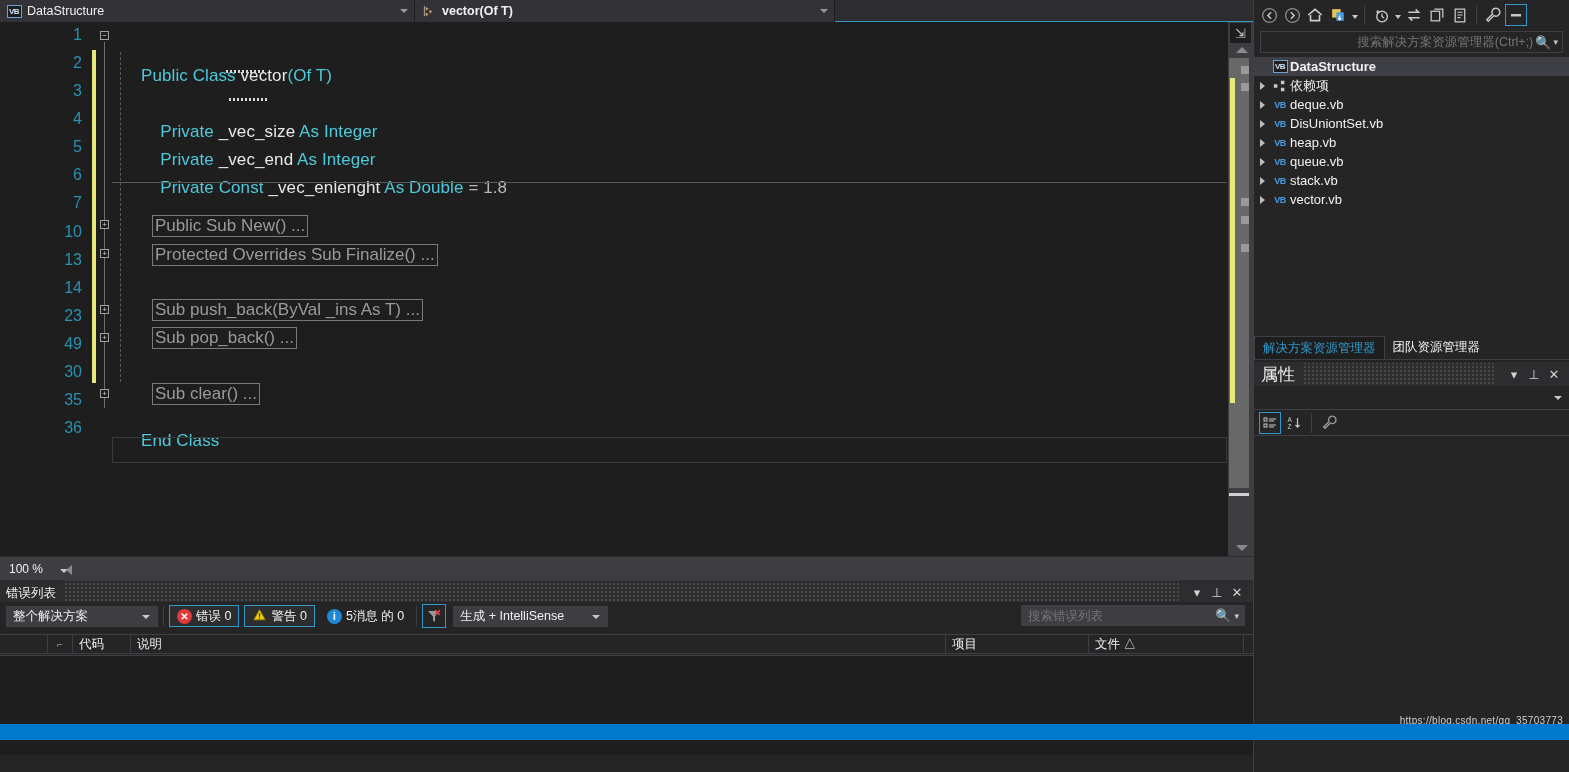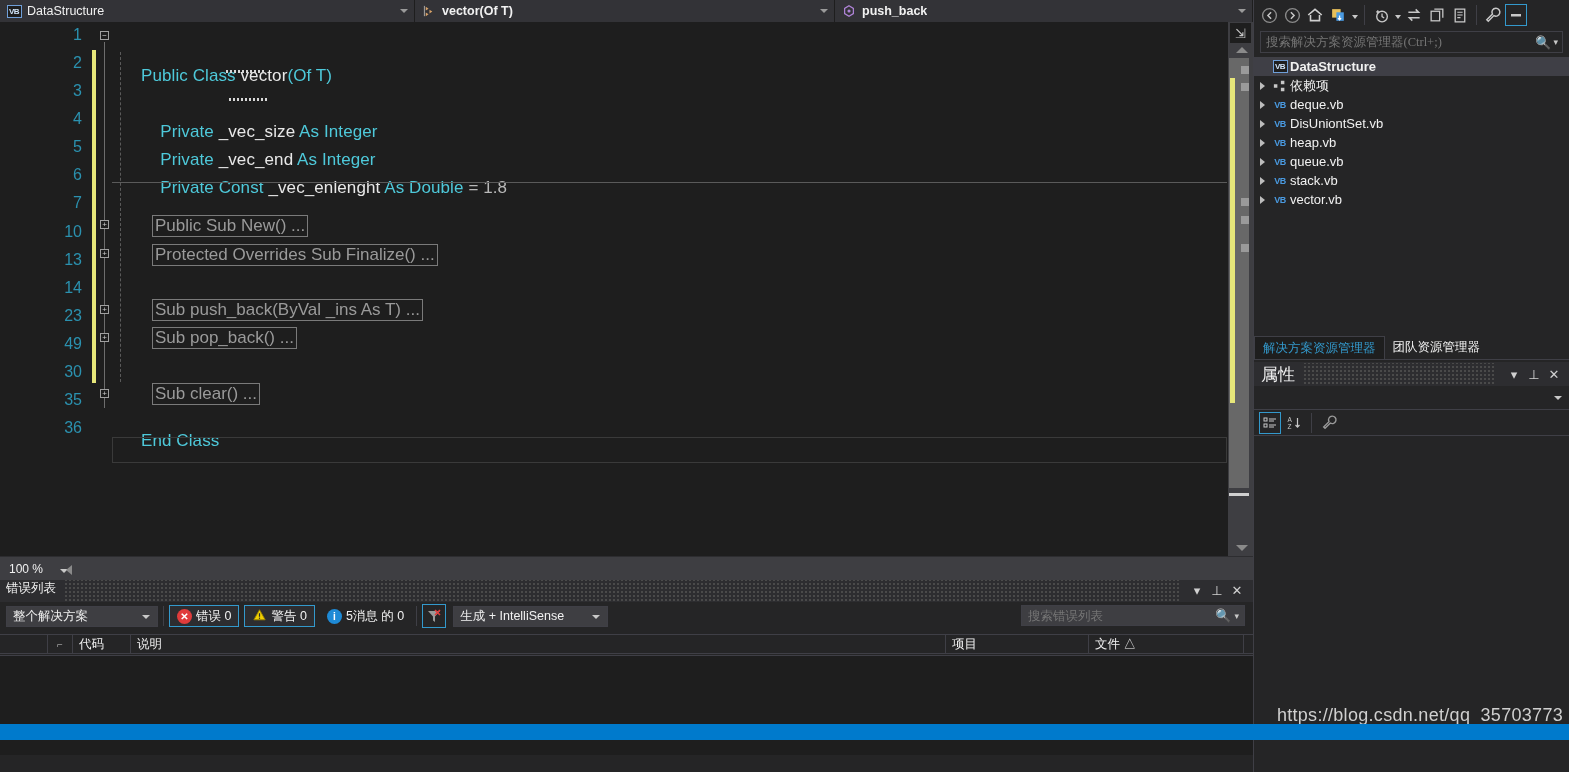--- a/index.html
+++ b/index.html
@@ -79,21 +79,21 @@
   .zoomcaret { position:absolute; left:60px; top:12px; width:0;height:0;
                border-left:4px solid transparent; border-right:4px solid transparent;
                border-top:4px solid #c8c8c8; }
   .zoomleftarr { position:absolute; left:66px; top:8px; width:0;height:0;
                  border-top:5px solid transparent; border-bottom:5px solid transparent;
                  border-right:6px solid #8a8a8a; }
 
   
   .errpanel { position:absolute; left:0; top:580px; width:1253px; height:175px; background:#252526; }
   .err-title { position:absolute; left:0; top:0; width:1253px; height:22px;
-               background:#2d2d30; display:flex; align-items:flex-start; }
+               background:#2d2d30; display:flex; align-items:flex-end; }
   .err-title-txt { margin-left:6px; font-size:12.5px; color:#f1f1f1; }
   .err-dots { flex:1; height:22px; margin:0 8px;
               background-image:radial-gradient(#4a4a4a 1px, transparent 1px);
               background-size:4px 4px; background-position:0 10px; }
   .titlebtn { width:20px; height:20px; display:flex; align-items:center; justify-content:center;
               color:#d0d0d0; font-size:13px; }
   .err-toolbar { position:absolute; left:0; top:22px; width:1253px; height:28px;
                  background:#252526; display:flex; align-items:center; }
   .combo { height:21px; background:#3e3e42; border:1px solid #3f3f46; color:#f1f1f1;
            font-size:12.5px; display:flex; align-items:center; padding-left:6px; position:relative; }
@@ -128,21 +128,21 @@
   .tb-btn { width:22px; height:22px; display:flex; align-items:center; justify-content:center;
             color:#c8c8c8; }
   .tb-btn.sel { border:1px solid #3399cc; }
   .tb-caret { width:9px; height:22px; display:flex; align-items:flex-end; justify-content:center;
               padding-bottom:7px; }
   .tb-caret i { width:0;height:0; border-left:3px solid transparent;
                 border-right:3px solid transparent; border-top:4px solid #c8c8c8; display:block; }
   .se-search { margin:1px 6px 0 6px; height:22px; background:#252526; border:1px solid #3f3f46;
                display:flex; align-items:center; }
   .se-search input { flex:1; background:transparent; border:0; outline:0; color:#84cc16;
-                     font-size:12.5px; padding-left:5px; font-family:Liberation Serif, serif; }
+                     font-size:12.5px; padding-left:5px; font-family:Liberation Sans, sans-serif;text-align:right; }
   .tree { margin-top:4px; }
   .trow { height:19px; display:flex; align-items:center; font-size:13px; color:#f1f1f1; }
   .trow.root { background:#3f3f46; font-weight:bold; }
   .tarrow { width:16px; display:flex; align-items:center; justify-content:center; }
   .tarrow i { width:0;height:0; border-top:4px solid transparent;
               border-bottom:4px solid transparent; border-left:5px solid #bdbdbd; display:block; }
   .ticon { width:20px; display:flex; align-items:center; justify-content:center; flex:none; }
   .vb-small { font-size:9px; font-weight:bold; color:#4a9ae0; letter-spacing:-0.4px; }
 
   .dock-tabs { position:absolute; left:0; top:336px; width:316px; height:24px;
@@ -154,21 +154,21 @@
 
   .props { position:absolute; left:0; top:362px; width:316px; height:410px; background:#252526; }
   .props-title { height:24px; background:#2d2d30; display:flex; align-items:center; }
   .props-val { height:24px; border-bottom:1px solid #3f3f46; position:relative; }
   .props-val .cc { position:absolute; right:8px; top:10px; width:0;height:0;
                    border-left:4px solid transparent; border-right:4px solid transparent;
                    border-top:4px solid #c8c8c8; }
   .props-tb { height:26px; display:flex; align-items:center; padding:0 5px; gap:2px;
               border-bottom:1px solid #3f3f46; }
 
-  .watermark { position:absolute; right:6px; bottom:14px; font-size:18px; color:#cfcfcf;
+  .watermark { position:absolute; right:6px; bottom:14px; font-size:10px; color:#cfcfcf;
                letter-spacing:0.3px; }
   .statusbar { position:absolute; left:0; bottom:0; width:1569px; height:16px; background:#007acc; }
 </style>
 </head>
 <body>
 
 <div id="app">
 
   <div class="navbar">
     <div class="nav-cell c1">
@@ -181,30 +181,20 @@
     <div class="nav-cell c2">
       <span class="nav-ico">
         <svg width="15" height="15" viewBox="0 0 16 16">
             <path d="M4 3l3 2-3 2z" fill="#d8a268"></path>
             <path d="M8 6l3 2-3 2z" fill="#d8a268"></path>
             <path d="M4 9l3 2-3 2z" fill="#d8a268"></path>
             <rect x="2" y="2" width="1.2" height="11" fill="#9a9a9a"></rect>
           </svg>
       </span>
       <span class="nav-txt b">vector(Of T)</span>
-      <span class="nav-arrow"></span>
-    </div>
-    <div class="nav-cell c3">
-      <span class="nav-ico">
-        <svg width="14" height="14" viewBox="0 0 16 16">
-            <path d="M8 2l5 3v6l-5 3-5-3V5z" fill="none" stroke="#b084d8" stroke-width="1.4"></path>
-            <circle cx="8" cy="8" r="1.8" fill="#b084d8"></circle>
-          </svg>
-      </span>
-      <span class="nav-txt b">push_back</span>
       <span class="nav-arrow"></span>
     </div>
   </div>
 
   <div class="editor">
 
     <div class="gutter-num" style="top:4px">1</div>
     <div class="gutter-num" style="top:32px">2</div>
     <div class="gutter-num" style="top:60px">3</div>
     <div class="gutter-num" style="top:88px">4</div>

